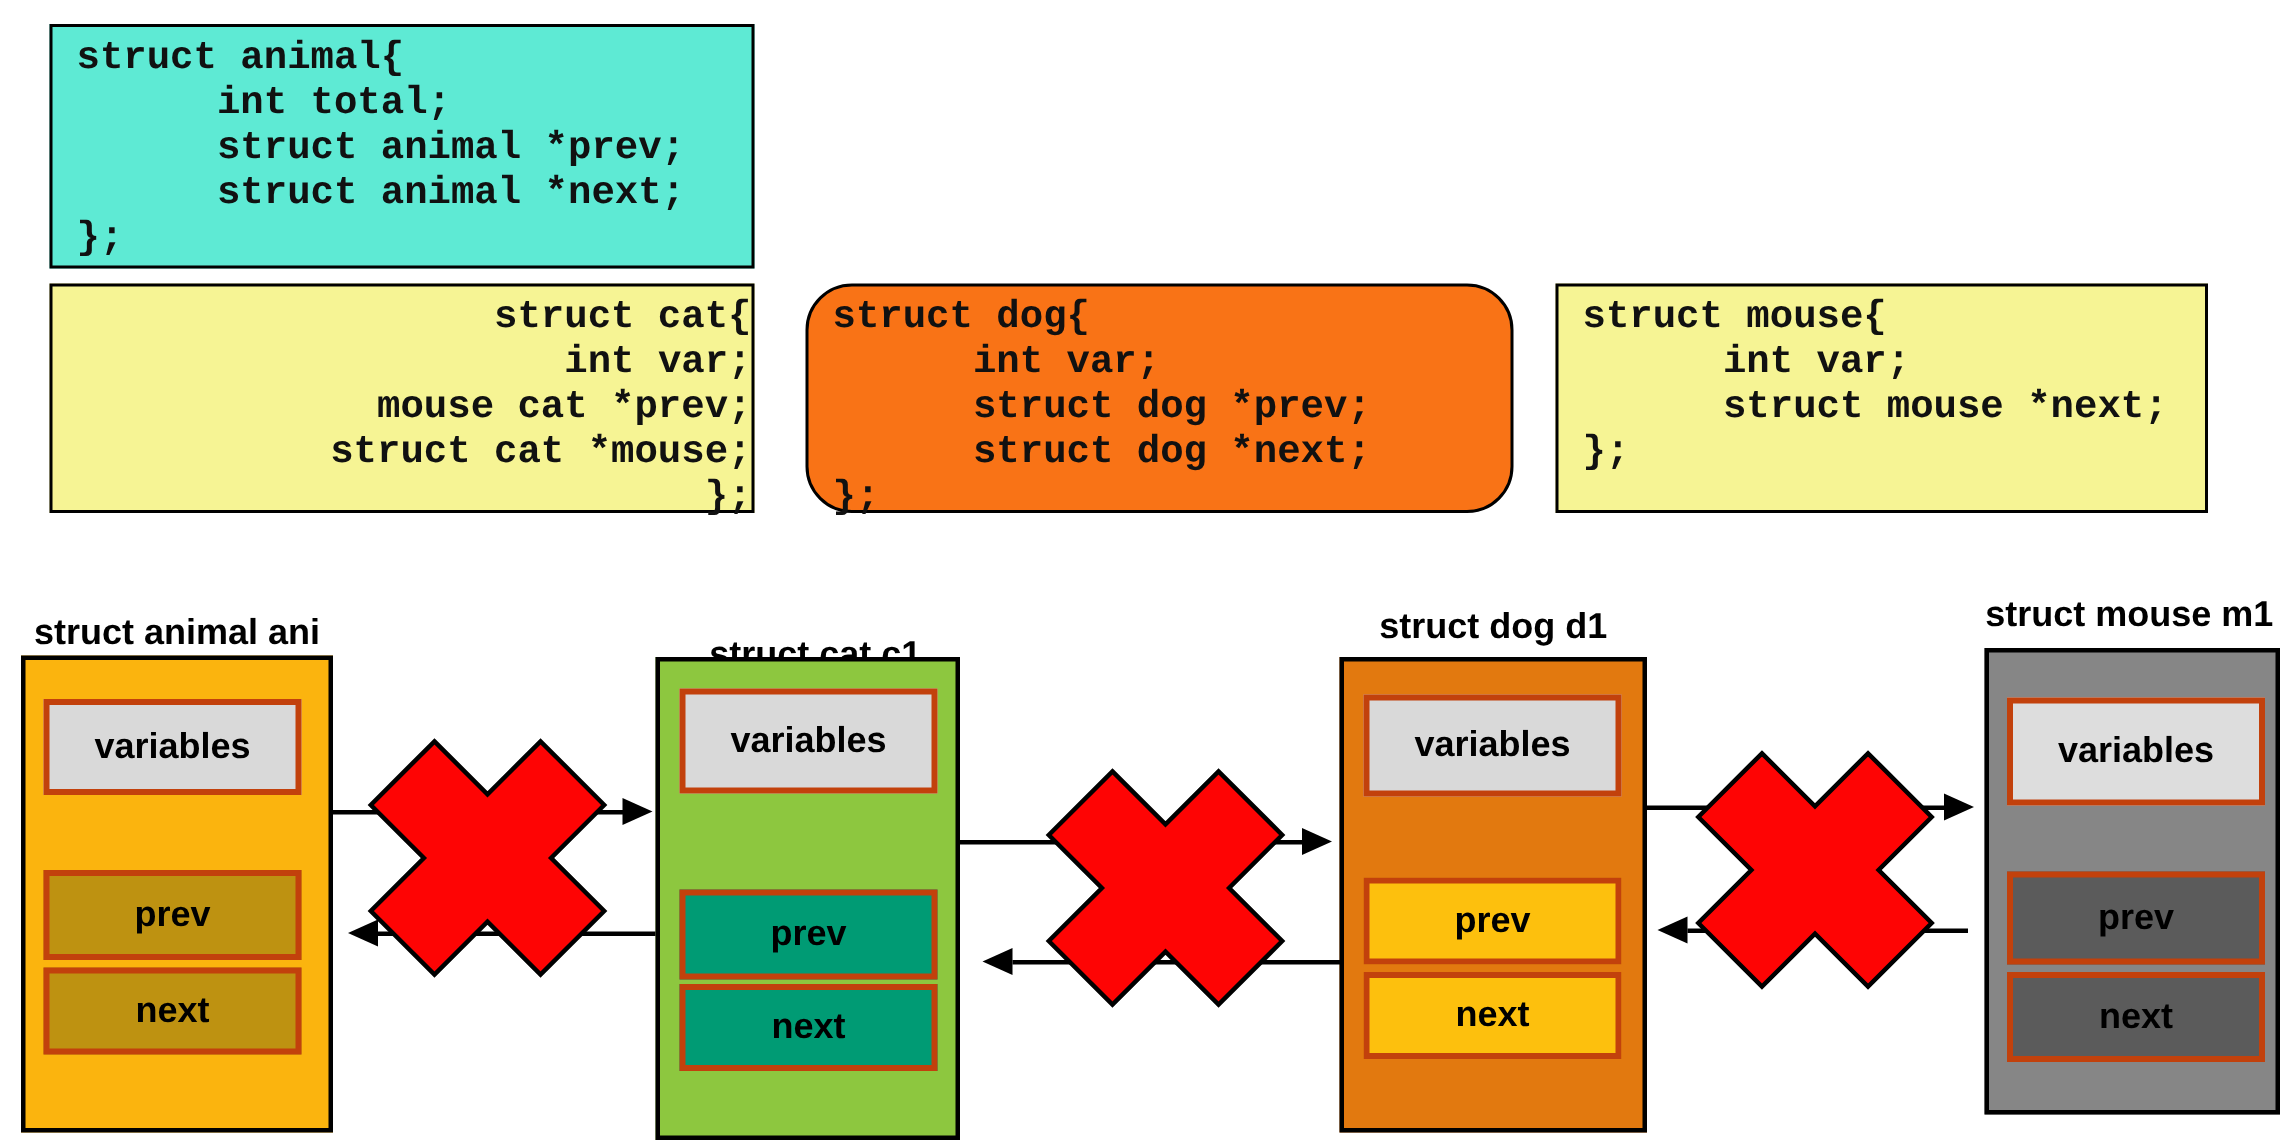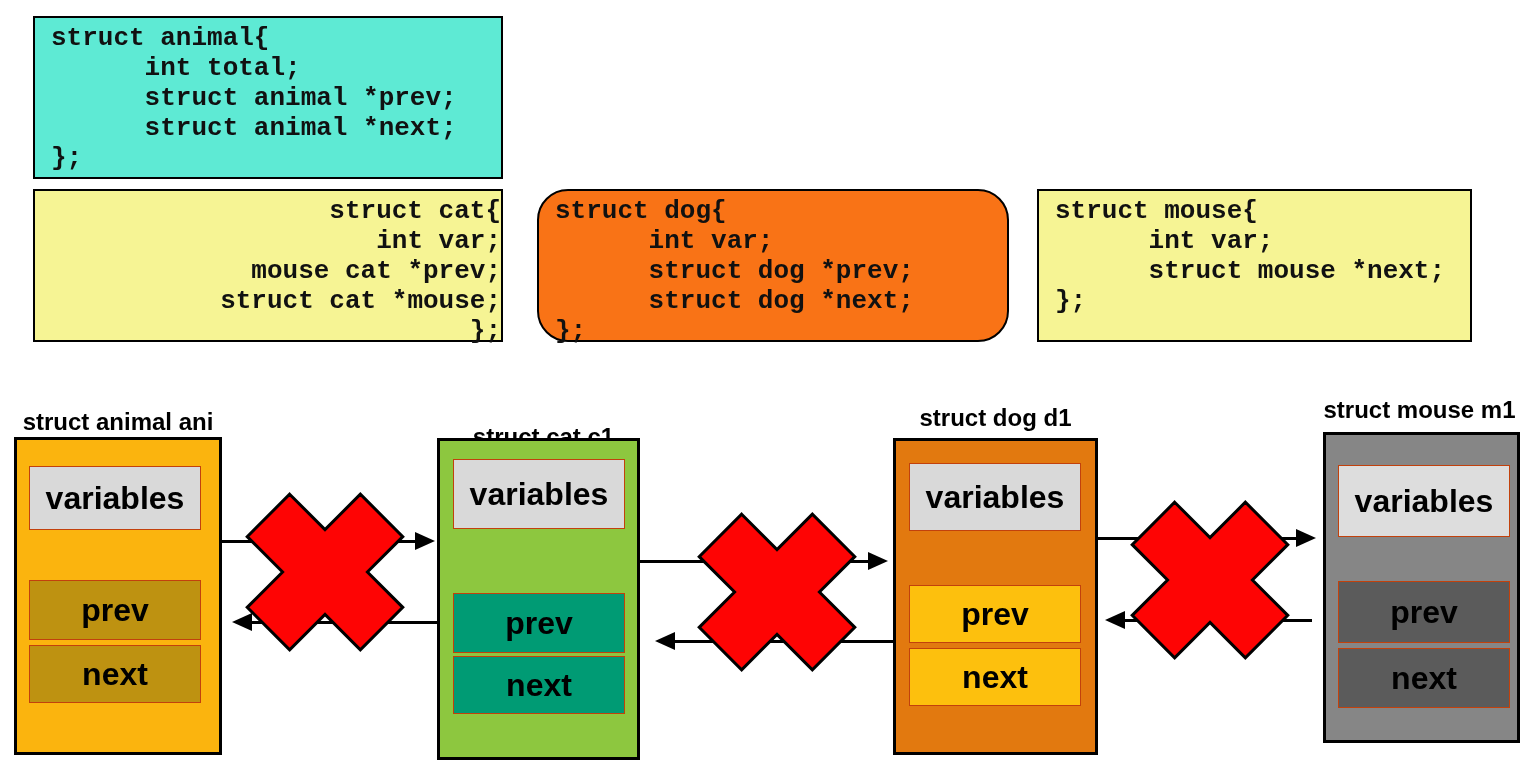--- a/index.html
+++ b/index.html
@@ -25,23 +25,23 @@
   .title-dog{left:893px;top:404px;width:205px;}
   .title-mouse{left:1316px;top:396px;width:207px;}
 
   
   .node-body{position:absolute;border:3px solid #000;box-sizing:border-box;}
   .body-animal{left:14px;top:437px;width:208px;height:318px;}
   .body-cat{left:437px;top:438px;width:203px;height:322px;}
   .body-dog{left:893px;top:438px;width:205px;height:317px;}
   .body-mouse{left:1323px;top:432px;width:197px;height:311px;}
 
-  .slot{position:absolute;border:1px solid #c2410c;box-sizing:border-box;
+  .slot{position:absolute;border:4px solid #c2410c;box-sizing:border-box;
         display:flex;align-items:center;justify-content:center;
-        font-weight:bold;font-size:32px;color:#000;}
+        font-weight:bold;font-size:24px;color:#000;}
 
   .body-animal .sl-var {left:12px;top:26px; width:172px;height:64px;}
   .body-animal .sl-prev{left:12px;top:140px;width:172px;height:60px;}
   .body-animal .sl-next{left:12px;top:205px;width:172px;height:58px;}
 
   .body-cat .sl-var {left:13px;top:18px; width:172px;height:70px;}
   .body-cat .sl-prev{left:13px;top:152px;width:172px;height:60px;}
   .body-cat .sl-next{left:13px;top:215px;width:172px;height:58px;}
 
   .body-dog .sl-var {left:13px;top:22px; width:172px;height:68px;}

